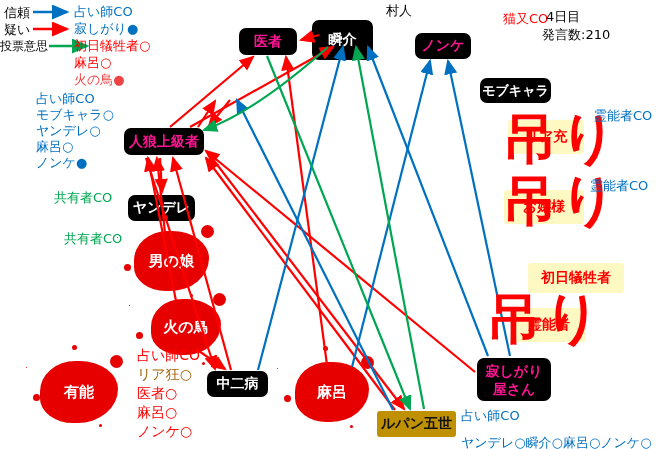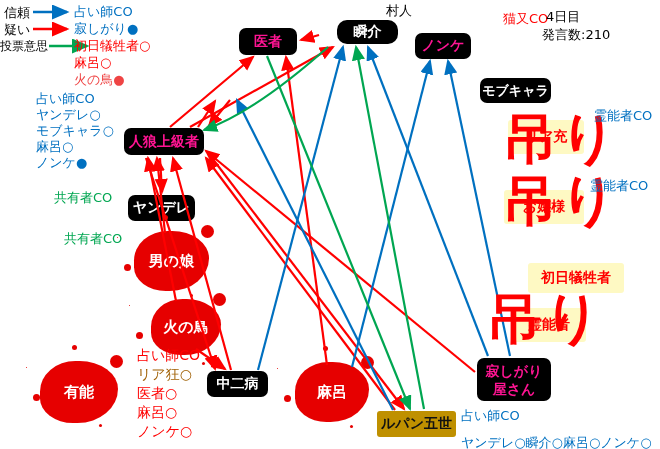--- a/index.html
+++ b/index.html
@@ -77,22 +77,22 @@
 
   <div class="ann" style="left:74px;top:3px;">
       <div style="color: rgb(0, 112, 192);">占い師CO</div>
       <div style="color: rgb(0, 112, 192);">寂しがり●</div>
       <div style="color: rgb(255, 0, 0);">初日犠牲者○</div>
       <div style="color: rgb(255, 0, 0);">麻呂○</div>
       <div style="color: #ef4444;">火の鳥●</div>
     </div>
   <div class="ann" style="left:36px;top:91px;line-height:16px;">
       <div style="color: rgb(0, 112, 192);">占い師CO</div>
+      <div style="color: rgb(0, 112, 192);">モブキャラ○</div>
       <div style="color: rgb(0, 112, 192);">ヤンデレ○</div>
-      <div style="color: rgb(0, 112, 192);">モブキャラ○</div>
       <div style="color: rgb(0, 112, 192);">麻呂○</div>
       <div style="color: rgb(0, 112, 192);">ノンケ●</div>
     </div>
   <div class="ann c-green" style="left:54px;top:189px;">共有者CO</div>
   <div class="ann c-green" style="left:64px;top:230px;">共有者CO</div>
 
   <div class="ann c-black" style="left:386px;top:2px;">村人</div>
   <div class="ann c-red" style="left:503px;top:10px;">猫又CO</div>
   <div class="ann c-black" style="left:546px;top:8px;">4日目</div>
   <div class="ann c-black" style="left:542px;top:26px;">発言数:210</div>
@@ -106,21 +106,21 @@
       <div style="color: rgb(255, 0, 0);">医者○</div>
       <div style="color: rgb(255, 0, 0);">麻呂○</div>
       <div style="color: rgb(255, 0, 0);">ノンケ○</div>
     </div>
   <div class="ann" style="left:461px;top:402px;line-height:27px;">
       <div style="color: rgb(0, 112, 192);">占い師CO</div>
       <div style="color: rgb(0, 112, 192);">ヤンデレ○瞬介○麻呂○ノンケ○</div>
     </div>
 
   <div class="node bbox pink" style="left:239px;top:28px;width:58px;height:27px;">医者</div>
-  <div class="node bbox white" style="left:337px;top:20px;width:61px;height:24px;border-radius:10px;">瞬介</div>
+  <div class="node bbox white" style="left:312px;top:20px;width:61px;height:40px;">瞬介</div>
   <div class="node bbox pink" style="left:415px;top:33px;width:56px;height:26px;">ノンケ</div>
   <div class="node bbox pink" style="left:124px;top:128px;width:80px;height:27px;">人狼上級者</div>
   <div class="node bbox white" style="left:480px;top:78px;width:71px;height:25px;font-size:13px;">モブキャラ</div>
   <div class="node bbox white" style="left:128px;top:195px;width:67px;height:26px;">ヤンデレ</div>
   <div class="node bbox white" style="left:207px;top:371px;width:61px;height:26px;">中二病</div>
   <div class="node bbox pink wrap2" style="left:477px;top:358px;width:74px;height:43px;">寂しがり屋さん</div>
 
   <div class="node gbox dark" style="left:377px;top:411px;width:79px;height:26px;font-size:14px;">ルパン五世</div>
 
   <div class="node graybox" style="left:508px;top:120px;width:76px;height:34px;">リア充</div>

